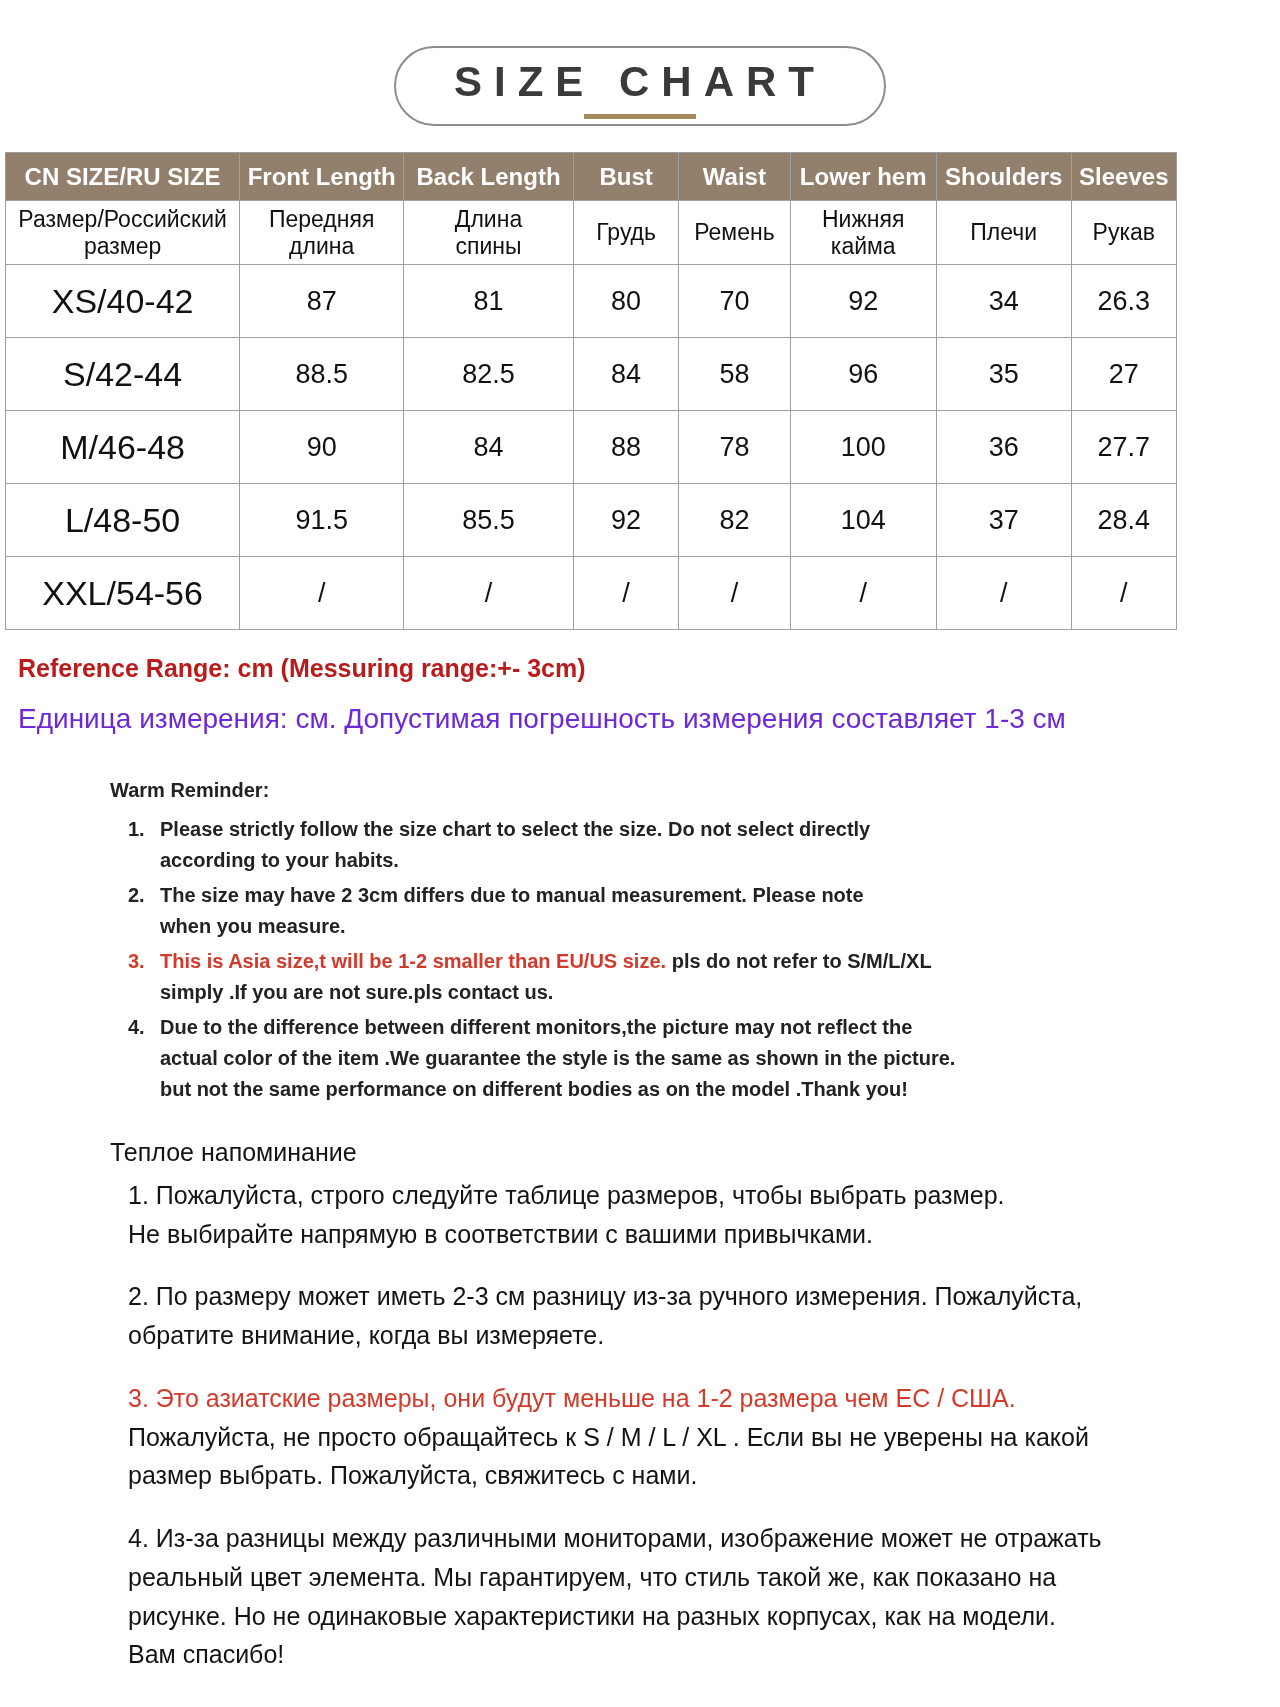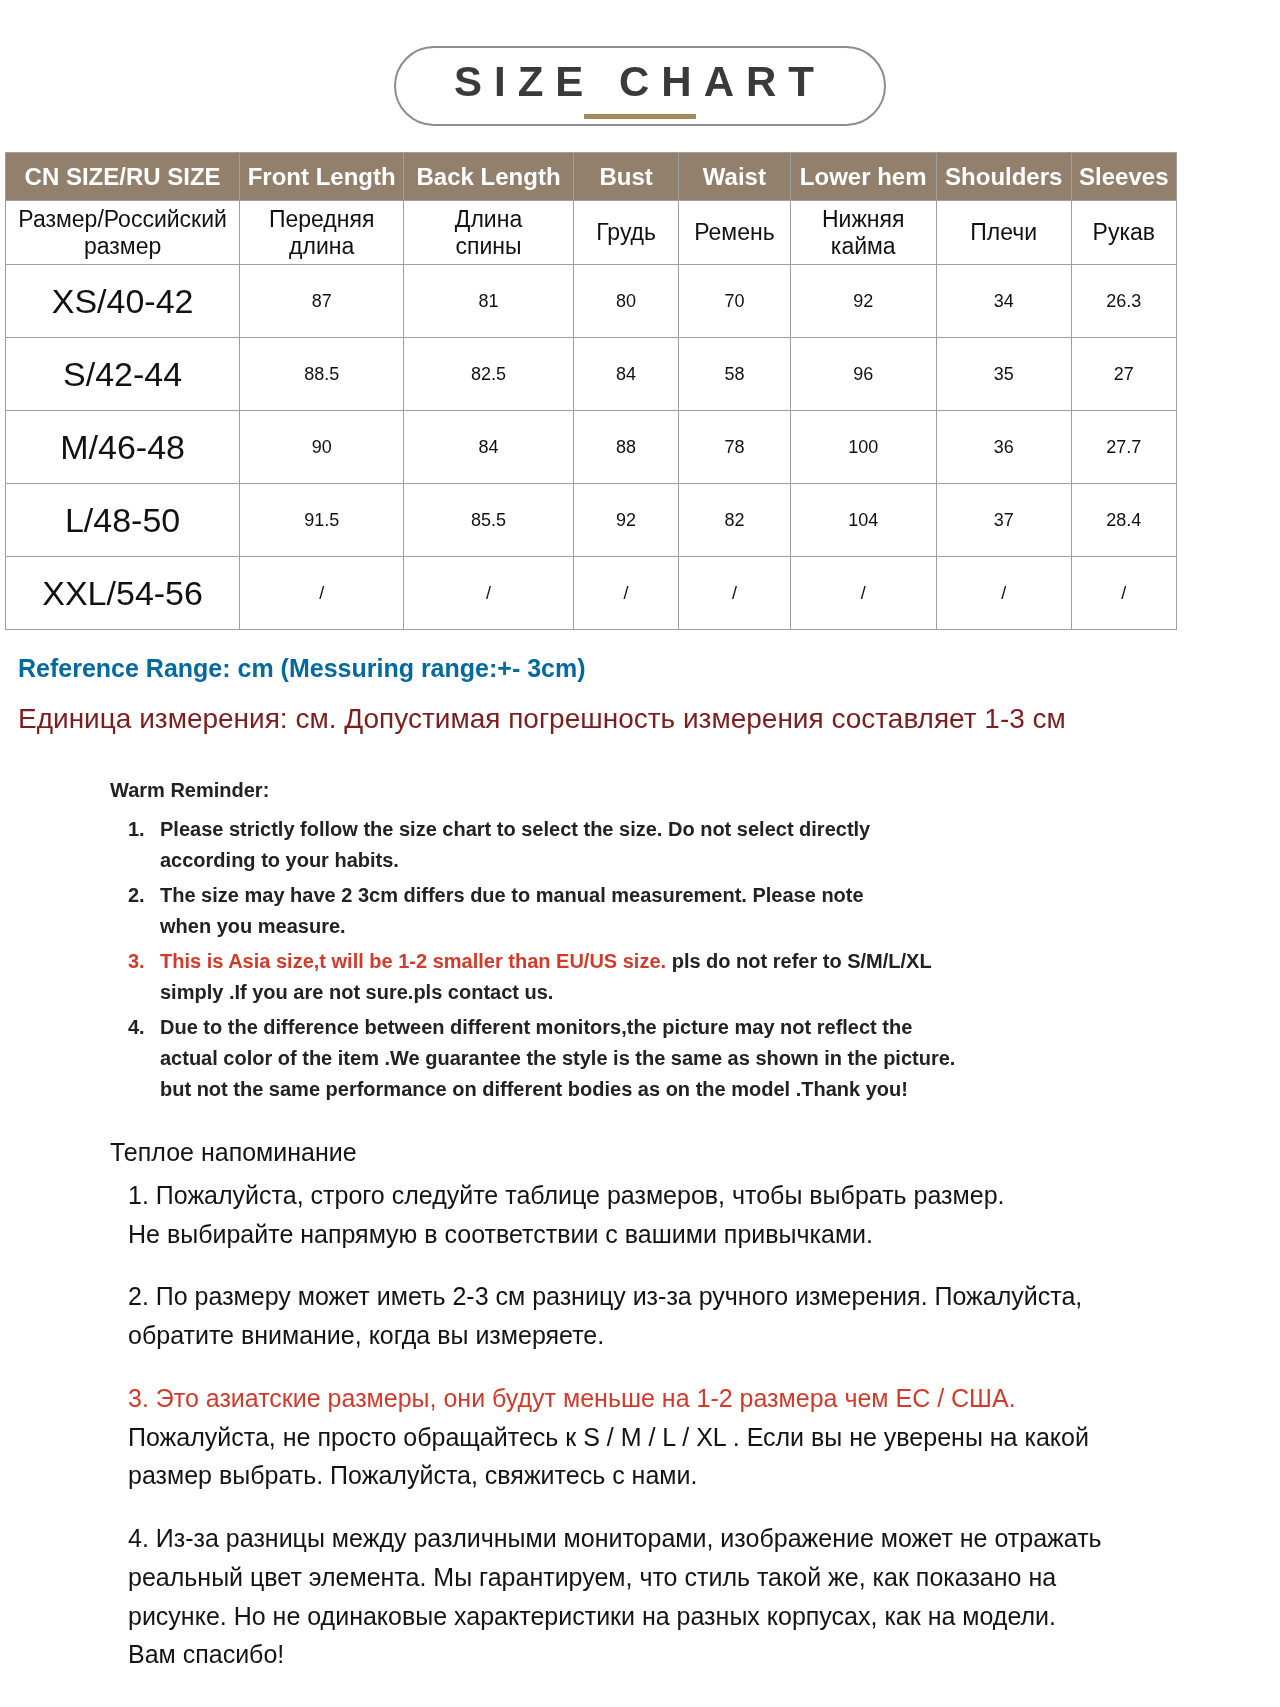--- a/index.html
+++ b/index.html
@@ -74,39 +74,39 @@
   th.h-ru{
     background:#ffffff;
     color:#111;
     font-size:23px;
     font-weight:400;
     height:64px;
     line-height:1.15;
     white-space:pre-line;
   }
   .size-table tbody td{
-    font-size:18px;
+    font-size:27px;
     height:73px;
     color:#111;
   }
   .size-table tbody td.size-col{
     font-size:34px;
   }
   
   .ref-en{
     margin:24px 0 0 18px;
     font-size:25px;
     font-weight:700;
-    color:#0369a1;
+    color:#b91c1c;
   }
   .ref-ru{
     margin:20px 0 0 18px;
     font-size:28px;
     font-weight:400;
-    color:#7f1d1d;
+    color:#6d28d9;
   }
   
   .warm{
     margin:40px 0 0 110px;
     width:960px;
     font-size:20px;
     font-weight:700;
     color:#222;
     line-height:1.55;
   }

